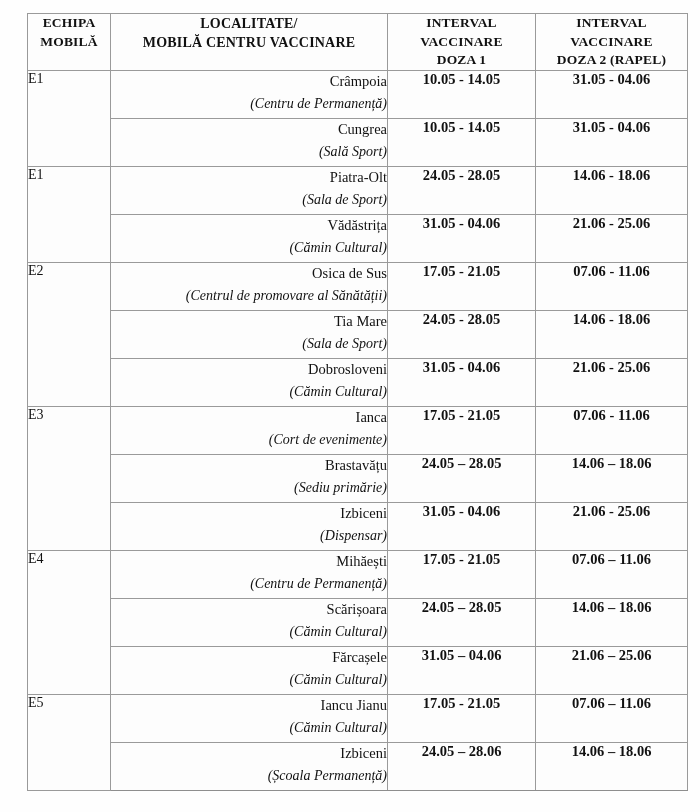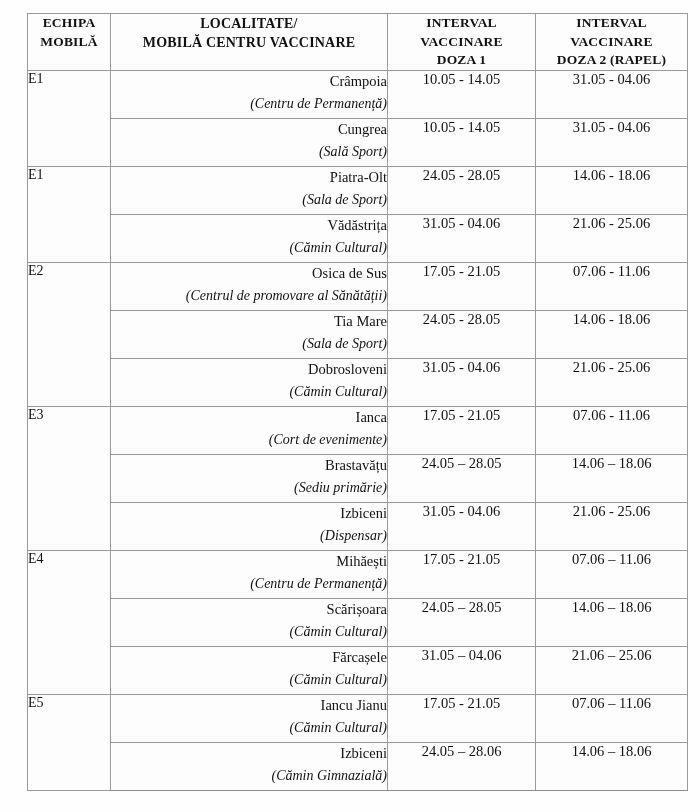--- a/index.html
+++ b/index.html
@@ -90,20 +90,21 @@
     font-size: 14px;
     white-space: nowrap;
   }
 
   
   td.interval-cell {
     text-align: center;
     font-size: 14.5px;
     padding: 5px 4px 6px 4px;
     white-space: nowrap;
+    font-weight: bold;
   }
 
   
   tr.group-start > td { border-top: 1.4px solid #8e8e8e; }
 
   
   tr.group-mid > td { border-top: 1px solid #7f1d1d; }
 
   tbody tr:last-child > td { border-bottom: 1.4px solid #8e8e8e; }
 </style>
@@ -255,20 +256,20 @@
           <td class="place-cell">
             <span class="name">Iancu Jianu</span>
             <span class="venue">(Cămin Cultural)</span>
           </td>
           <td class="interval-cell">17.05 - 21.05</td>
           <td class="interval-cell">07.06 – 11.06</td>
         </tr>
         <tr class="group-mid">
           <td class="place-cell">
             <span class="name">Izbiceni</span>
-            <span class="venue">(Cămin Gimnazială)</span>
+            <span class="venue">(Școala Permanență)</span>
           </td>
           <td class="interval-cell">24.05 – 28.06</td>
           <td class="interval-cell">14.06 – 18.06</td>
         </tr>
       </tbody>
   </table>
 </div>
 
 </body></html>

